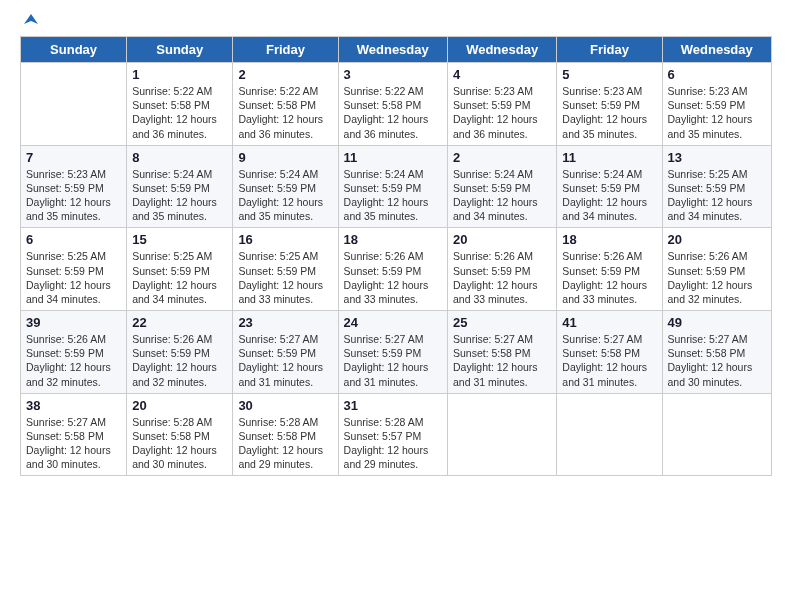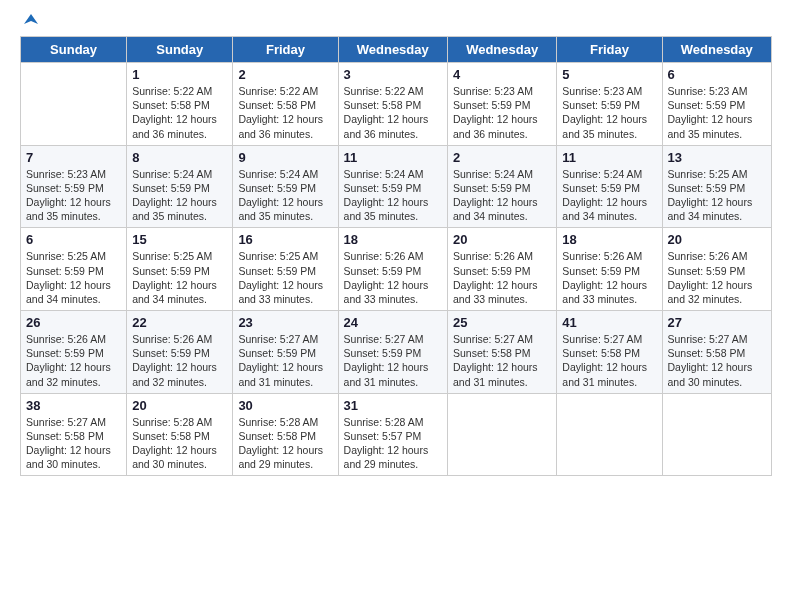--- a/index.html
+++ b/index.html
@@ -248,21 +248,21 @@
         <td>
           <span class="day-num">20</span>
           <div class="cell-info" style="white-space: pre-line;">Sunrise: 5:26 AM
 Sunset: 5:59 PM
 Daylight: 12 hours
 and 32 minutes.</div>
         </td>
       </tr>
       <tr>
         <td>
-          <span class="day-num">26</span>
+          <span class="day-num">39</span>
           <div class="cell-info" style="white-space: pre-line;">Sunrise: 5:26 AM
 Sunset: 5:59 PM
 Daylight: 12 hours
 and 32 minutes.</div>
         </td>
         <td>
           <span class="day-num">22</span>
           <div class="cell-info" style="white-space: pre-line;">Sunrise: 5:26 AM
 Sunset: 5:59 PM
 Daylight: 12 hours
@@ -290,21 +290,21 @@
 and 31 minutes.</div>
         </td>
         <td>
           <span class="day-num">41</span>
           <div class="cell-info" style="white-space: pre-line;">Sunrise: 5:27 AM
 Sunset: 5:58 PM
 Daylight: 12 hours
 and 31 minutes.</div>
         </td>
         <td>
-          <span class="day-num">27</span>
+          <span class="day-num">49</span>
           <div class="cell-info" style="white-space: pre-line;">Sunrise: 5:27 AM
 Sunset: 5:58 PM
 Daylight: 12 hours
 and 30 minutes.</div>
         </td>
       </tr>
       <tr>
         <td>
           <span class="day-num">38</span>
           <div class="cell-info" style="white-space: pre-line;">Sunrise: 5:27 AM

